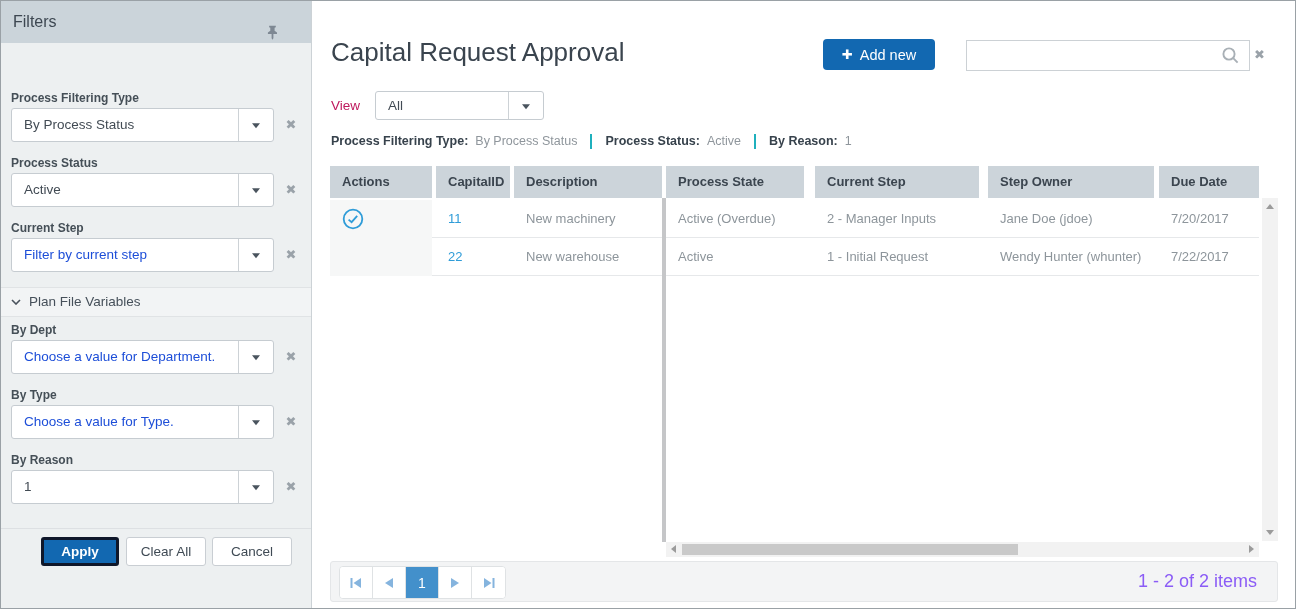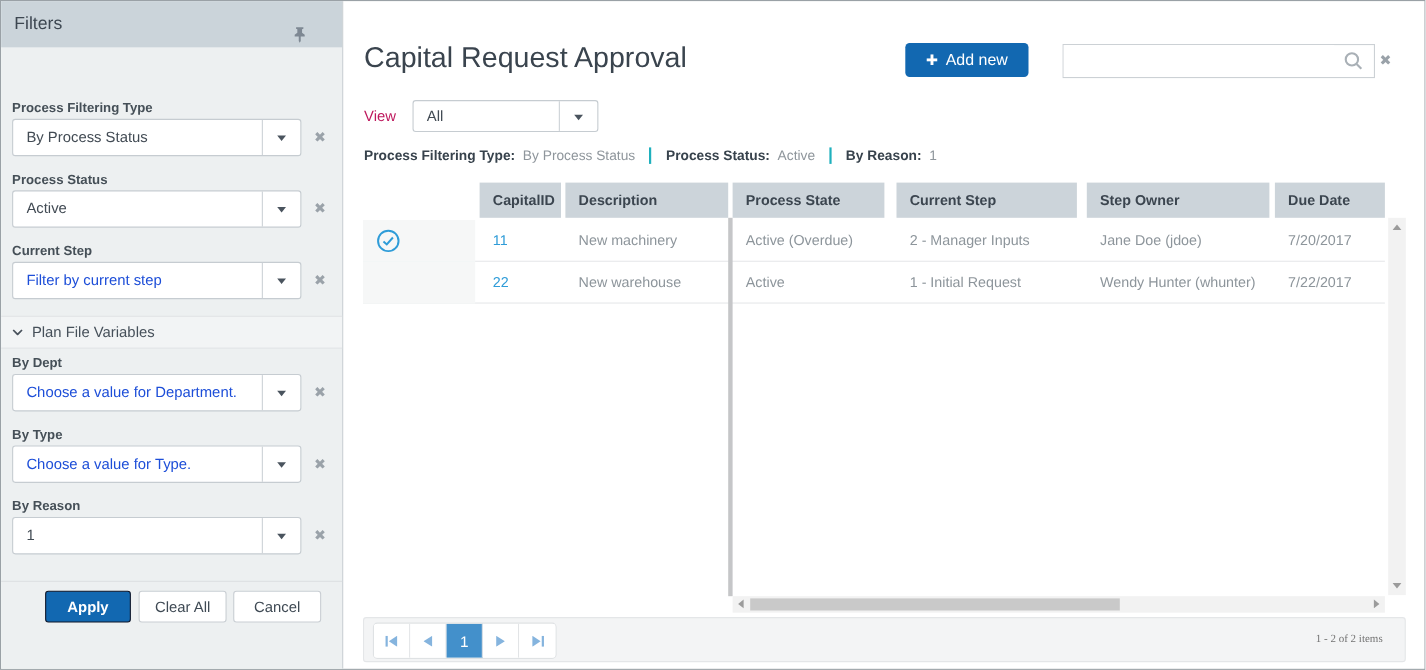--- a/index.html
+++ b/index.html
@@ -49,21 +49,21 @@
   }
   .clear-x {
     position: absolute; left: 281px; width: 18px; text-align: center;
     color: #9aa2a9; font-size: 13px; font-weight: bold; cursor: pointer; line-height: 16px;
   }
   .sb-divider { position: absolute; left: 0; top: 527px; width: 100%; height: 1px; background: #dde0e3; }
   .btn {
     position: absolute; height: 29px; border-radius: 3px; font-size: 13.5px;
     display: flex; align-items: center; justify-content: center; cursor: pointer;
   }
-  .btn-primary { background: #1268b1; color: #fff; border: 1px solid #0f172a; font-weight: bold; }
+  .btn-primary { background: #1268b1; color: #fff; border: 3px solid #0f172a; font-weight: bold; }
   .btn-plain { background: #fff; color: #3f4a54; border: 1px solid #c9ced3; }
   
   .page-title { position: absolute; left: 330px; top: 36px; font-size: 26px; color: #3a444e; }
   .add-new {
     position: absolute; left: 822px; top: 38px; width: 112px; height: 31px;
     background: #1268b1; border-radius: 4px; color: #fff; font-size: 14.5px;
     display: flex; align-items: center; justify-content: center; gap: 7px; cursor: pointer;
   }
   .add-plus { font-size: 13px; font-weight: bold; }
   .search-box {
@@ -118,21 +118,21 @@
   }
   .pg-btn {
     width: 33px; height: 31px; display: flex; align-items: center; justify-content: center;
     border-right: 1px solid #dfe2e4; cursor: pointer; background: #fff;
     font-size: 14px; color: #85b4de;
   }
   .pg-btn:last-child { border-right: none; }
   .pg-btn.active { background: #4390cb; color: #ffffff; }
   .pager-items {
     position: absolute; right: 20px; top: 0; height: 39px; display: flex; align-items: center;
-    color: #737373; font-size: 10px; font-family: Liberation Serif, serif;
+    color: #8b5cf6; font-size: 18px;
   }
 </style>
 </head>
 <body>
 
 <div class="window">
 
   <div class="sidebar">
     <div class="sidebar-header">
       <span>Filters</span>
@@ -241,20 +241,21 @@
     <span class="sum-label">Process Filtering Type:</span>
     <span class="sum-value">By Process Status</span>
     <span class="sum-sep"></span>
     <span class="sum-label">Process Status:</span>
     <span class="sum-value">Active</span>
     <span class="sum-sep"></span>
     <span class="sum-label">By Reason:</span>
     <span class="sum-value">1</span>
   </div>
 
+  <div class="gh" style="left:329px; width:102px;">Actions</div>
   <div class="gh" style="left:435px; width:74px;">CapitalID</div>
   <div class="gh" style="left:513px; width:148px;">Description</div>
   <div class="gh" style="left:665px; width:138px;">Process State</div>
   <div class="gh" style="left:814px; width:164px;">Current Step</div>
   <div class="gh" style="left:987px; width:166px;">Step Owner</div>
   <div class="gh" style="left:1158px; width:100px;">Due Date</div>
 
   <div class="grow" style="left:329px; top:199px; width:929px;">
     <div class="gcell actions-bg" style="left:0; width:102px;">
       <svg style="margin-top:8px" width="22" height="22" viewBox="0 0 22 22">

